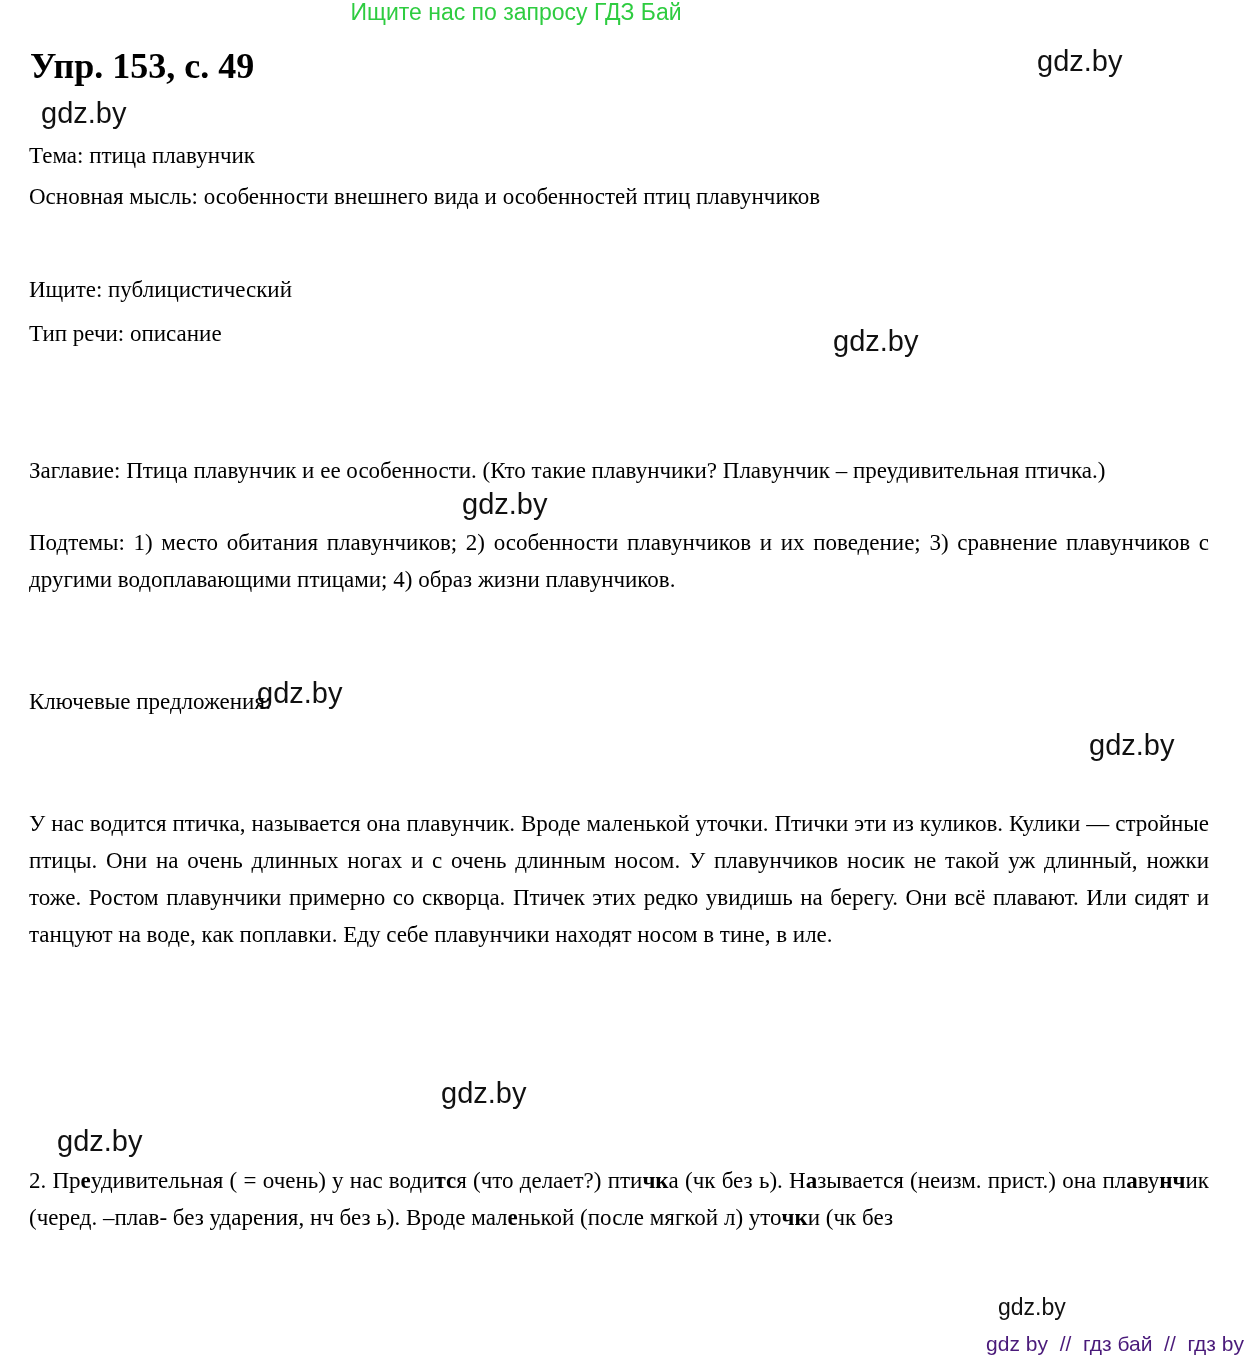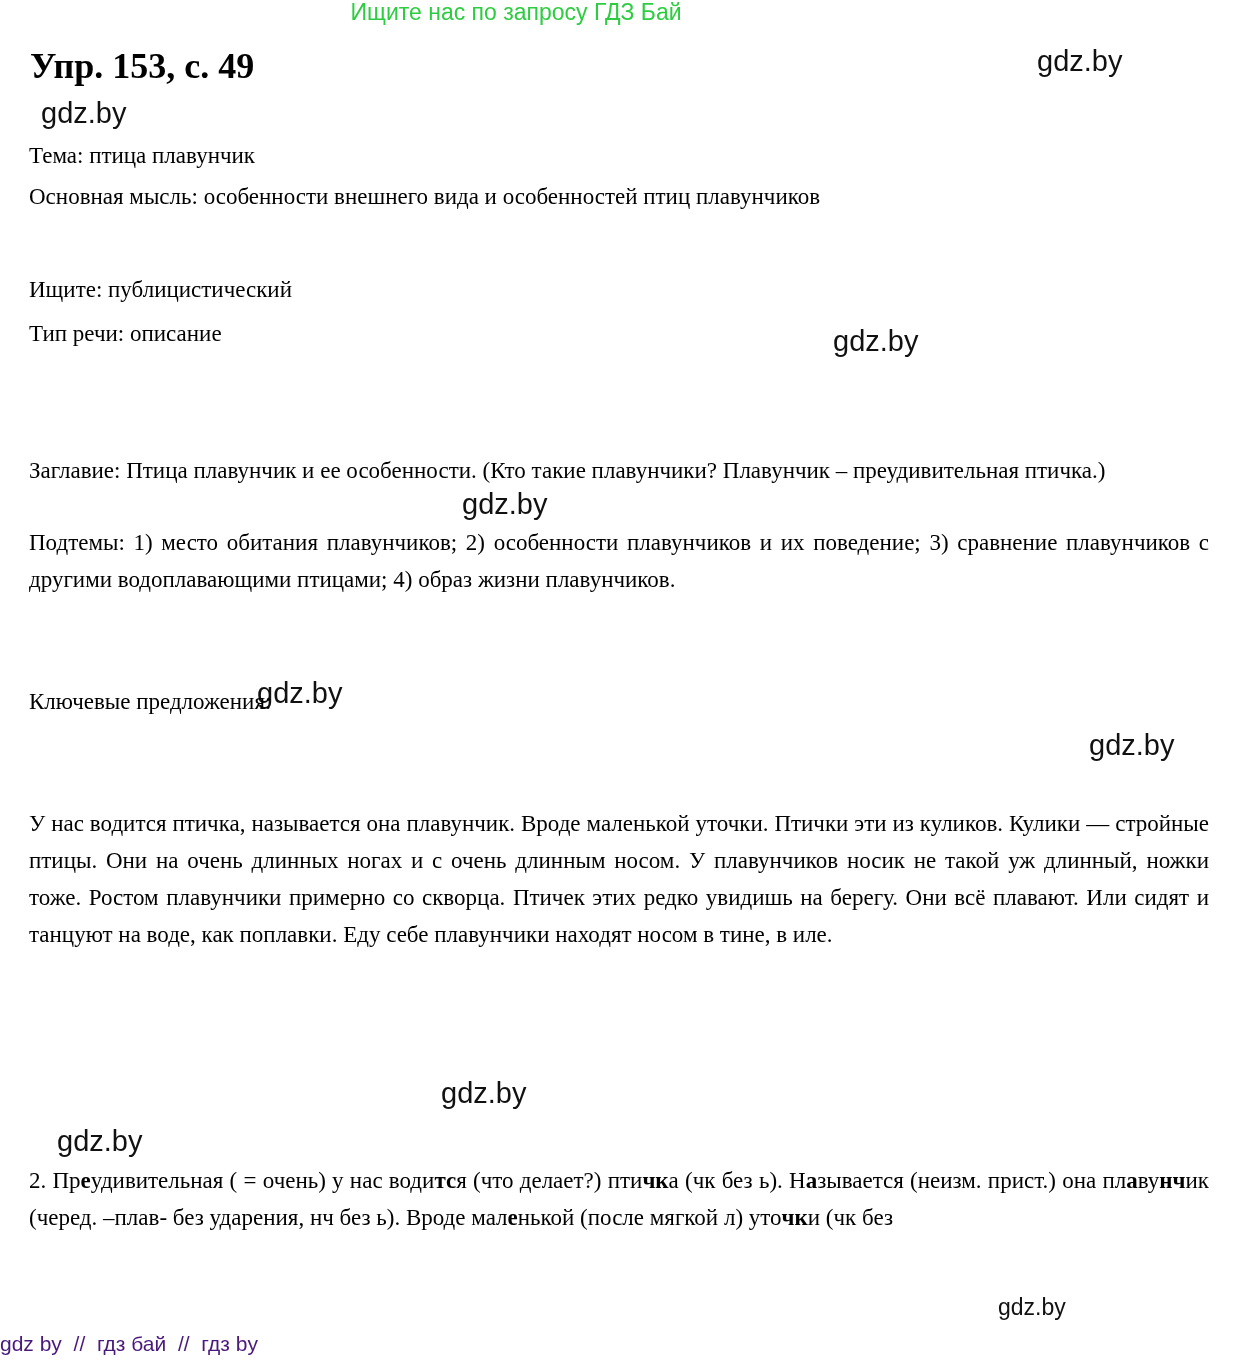--- a/index.html
+++ b/index.html
@@ -58,21 +58,21 @@
       font-size: 29px;
       line-height: 34px;
       color: #111;
       white-space: nowrap;
     }
     .footer {
       position: absolute;
       top: 1330px;
       left: 0;
       width: 1244px;
-      text-align: left;
+      text-align: right;
       font-family: "Liberation Sans", sans-serif;
       font-size: 21px;
       line-height: 28px;
       color: #4a1a7a;
       white-space: pre;
     }
     .b { font-weight: bold; }
   </style>
 </head>
 <body>

